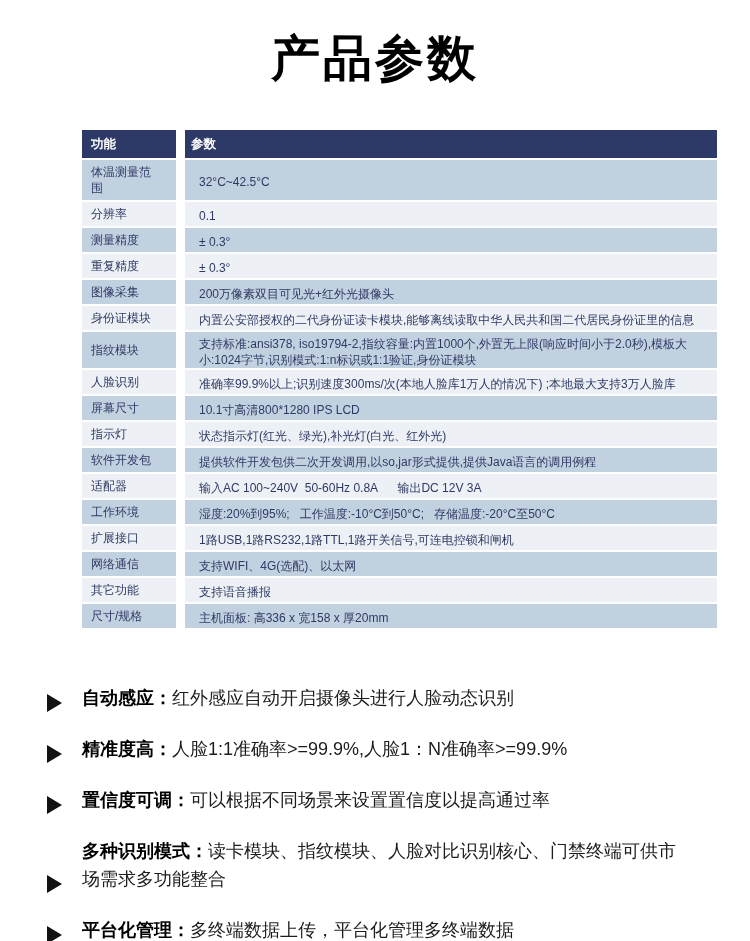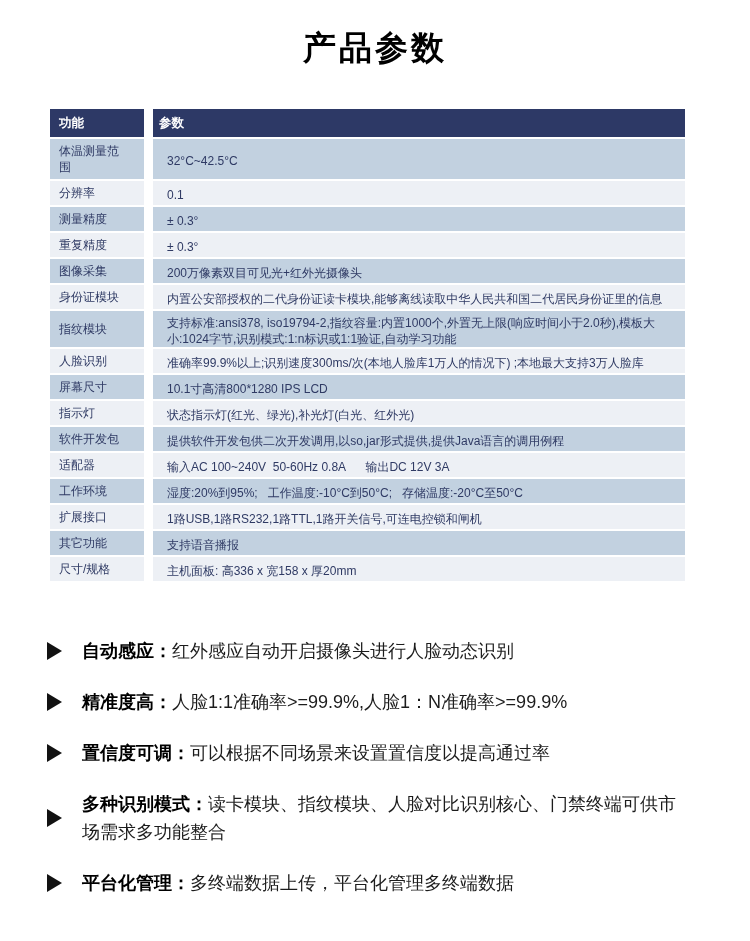--- a/index.html
+++ b/index.html
@@ -18,27 +18,27 @@
     font-family: "Liberation Sans", "DejaVu Sans", sans-serif;
   }
   body {
     width: 750px; height: 941px;
     overflow: hidden;
     position: relative;
   }
   .page-title {
     margin: 26px 0 0 0;
     text-align: center;
-    font-size: 33px;
+    font-size: 49px;
     font-weight: 800;
     letter-spacing: 3px;
     color: #000000;
   }
   .spec-wrap {
-    margin: 38px 57px 0 50px;
+    margin: 38px 57px 0 82px;
   }
   table.spec {
     width: 635px;
     border-collapse: separate;
     border-spacing: 0;
     font-size: 12px;
     color: var(--table-text);
     table-layout: fixed;
   }
   table.spec th, table.spec td {
@@ -65,21 +65,21 @@
     white-space: pre-wrap;
   }
   table.spec tbody tr:nth-child(odd) td  { background: var(--row-stripe-bg); }
   table.spec tbody tr:nth-child(even) td { background: var(--row-plain-bg); }
   .features {
     margin: 54px 40px 0 47px;
     width: 660px;
   }
   .feature {
     display: flex;
-    align-items: center;
+    align-items: flex-end;
     margin-bottom: 23px;
   }
   .tri-icon {
     flex: 0 0 auto;
     width: 0; height: 0;
     border-left: 15px solid var(--bullet);
     border-top: 9px solid transparent;
     border-bottom: 9px solid transparent;
     margin-right: 20px;
   }
@@ -138,21 +138,21 @@
     <td class="value">200万像素双目可见光+红外光摄像头</td>
   </tr>
 
   <tr>
     <td class="label">身份证模块</td>
     <td class="value">内置公安部授权的二代身份证读卡模块,能够离线读取中华人民共和国二代居民身份证里的信息</td>
   </tr>
 
   <tr>
     <td class="label">指纹模块</td>
-    <td class="value">支持标准:ansi378, iso19794-2,指纹容量:内置1000个,外置无上限(响应时间小于2.0秒),模板大小:1024字节,识别模式:1:n标识或1:1验证,自动学习功能</td>
+    <td class="value">支持标准:ansi378, iso19794-2,指纹容量:内置1000个,外置无上限(响应时间小于2.0秒),模板大小:1024字节,识别模式:1:n标识或1:1验证,身份证模块</td>
   </tr>
 
   <tr>
     <td class="label">人脸识别</td>
     <td class="value">准确率99.9%以上;识别速度300ms/次(本地人脸库1万人的情况下) ;本地最大支持3万人脸库</td>
   </tr>
 
   <tr>
     <td class="label">屏幕尺寸</td>
     <td class="value">10.1寸高清800*1280 IPS LCD</td>
@@ -176,20 +176,24 @@
   <tr>
     <td class="label">工作环境</td>
     <td class="value">湿度:20%到95%;   工作温度:-10°C到50°C;   存储温度:-20°C至50°C</td>
   </tr>
 
   <tr>
     <td class="label">扩展接口</td>
     <td class="value">1路USB,1路RS232,1路TTL,1路开关信号,可连电控锁和闸机</td>
   </tr>
 
+  <tr>
+    <td class="label">网络通信</td>
+    <td class="value">支持WIFI、4G(选配)、以太网</td>
+  </tr>
 
   <tr>
     <td class="label">其它功能</td>
     <td class="value">支持语音播报</td>
   </tr>
 
   <tr>
     <td class="label">尺寸/规格</td>
     <td class="value">主机面板: 高336 x 宽158 x 厚20mm</td>
   </tr>

